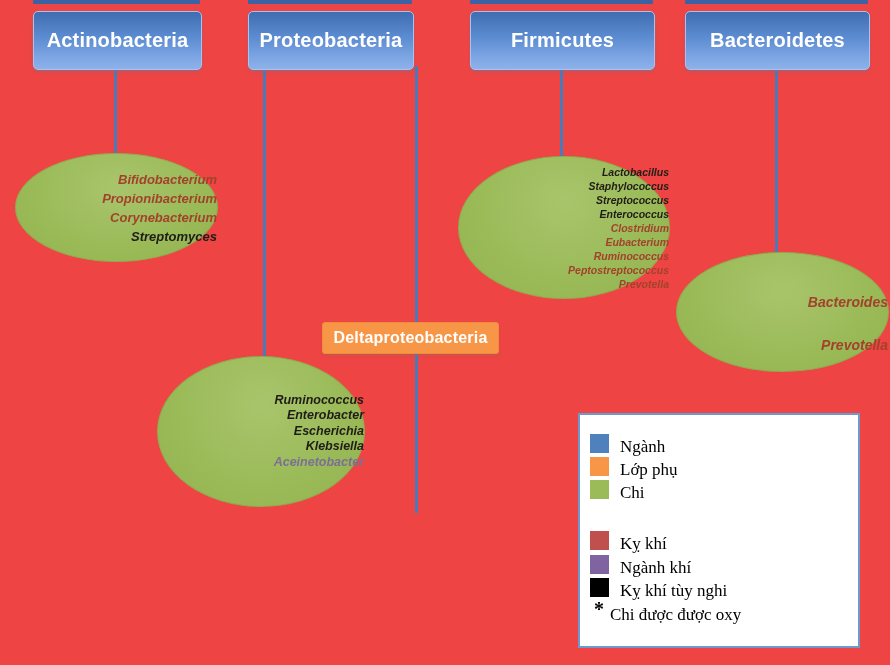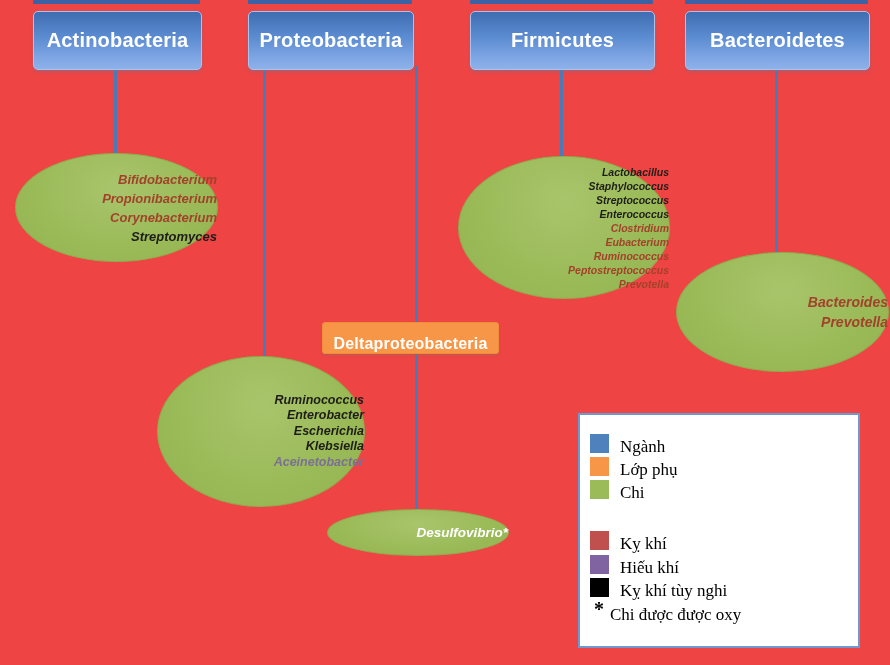--- a/index.html
+++ b/index.html
@@ -36,21 +36,21 @@
     display:flex;flex-direction:column;align-items:flex-end;justify-content:center;
     text-align:center;font-style:italic;font-weight:700;
   }
   .ellipse span{display:block;white-space:nowrap;}
   .t-red{color:#a2422b;}
   .t-black{color:#1f1d17;}
   .t-purple{color:#7b6f96;}
   .t-white{color:#ffffff;}
   .lines-e1 span{font-size:13px;line-height:19px;}
   .lines-e2 span{font-size:10.5px;line-height:14px;}
-  .lines-e3 span{font-size:14px;line-height:20px;}
+  .lines-e3 span{font-size:14px;line-height:20px;margin-top:23px;}
   .lines-e4 span{font-size:12.5px;line-height:15.5px;}
   .lines-e5 span{font-size:13.5px;line-height:16px;}
   
   .legend{
     position:absolute;left:578px;top:413px;width:278px;height:231px;
     background:#ffffff;border:2px solid #6e99cf;
     font-family:"Liberation Serif",serif;color:#000000;
   }
   .legend-row{position:absolute;left:0;height:22px;display:flex;align-items:center;}
   .legend-row .swatch{position:absolute;left:10px;width:19px;height:19px;}
@@ -118,25 +118,22 @@
   </div>
 
   <div class="ellipse lines-e4" style="left:157px;top:356px;width:206px;height:149px;">
     <span class="t-black">Ruminococcus</span>
     <span class="t-black">Enterobacter</span>
     <span class="t-black">Escherichia</span>
     <span class="t-black">Klebsiella</span>
     <span class="t-purple">Aceinetobacter</span>
   </div>
 
-  <div class="ellipse lines-e5" style="left:327px;top:509px;width:180px;height:45px;">
-    <span class="t-white">Desulfovibrio*</span>
-  </div>
 
-  <div class="subclass" style="left:322px;top:322px;width:175px;align-items:flex-end;">
+  <div class="subclass" style="left:322px;top:322px;width:175px;">
     <span>Deltaproteobacteria</span>
   </div>
 
   <div class="legend">
     <div class="legend-row" style="top:17px;">
       <span class="swatch sw-blue"></span>
       <span class="lbl">Ngành</span>
     </div>
     <div class="legend-row" style="top:40px;">
       <span class="swatch sw-orange"></span>
@@ -145,21 +142,21 @@
     <div class="legend-row" style="top:63px;">
       <span class="swatch sw-green"></span>
       <span class="lbl">Chi</span>
     </div>
     <div class="legend-row" style="top:114px;">
       <span class="swatch sw-red"></span>
       <span class="lbl">Kỵ khí</span>
     </div>
     <div class="legend-row" style="top:138px;">
       <span class="swatch sw-purple"></span>
-      <span class="lbl">Hiếu khí</span>
+      <span class="lbl">Ngành khí</span>
     </div>
     <div class="legend-row" style="top:161px;">
       <span class="swatch sw-black"></span>
       <span class="lbl">Kỵ khí tùy nghi</span>
     </div>
     <div class="legend-row legend-note" style="top:185px;">
       <span class="sym">*</span>
       <span class="lbl">Chi được được oxy</span>
     </div>
   </div>

